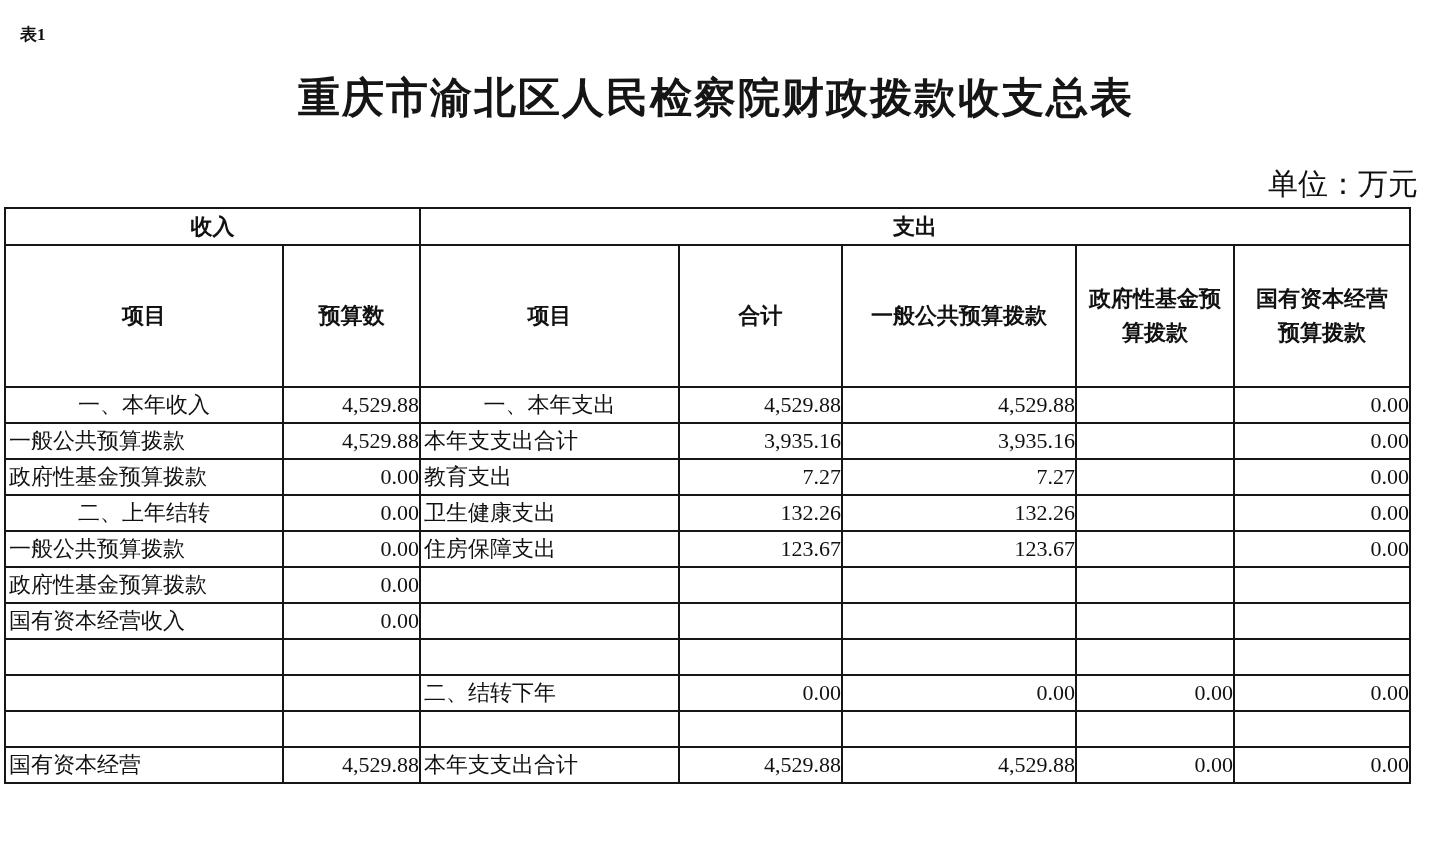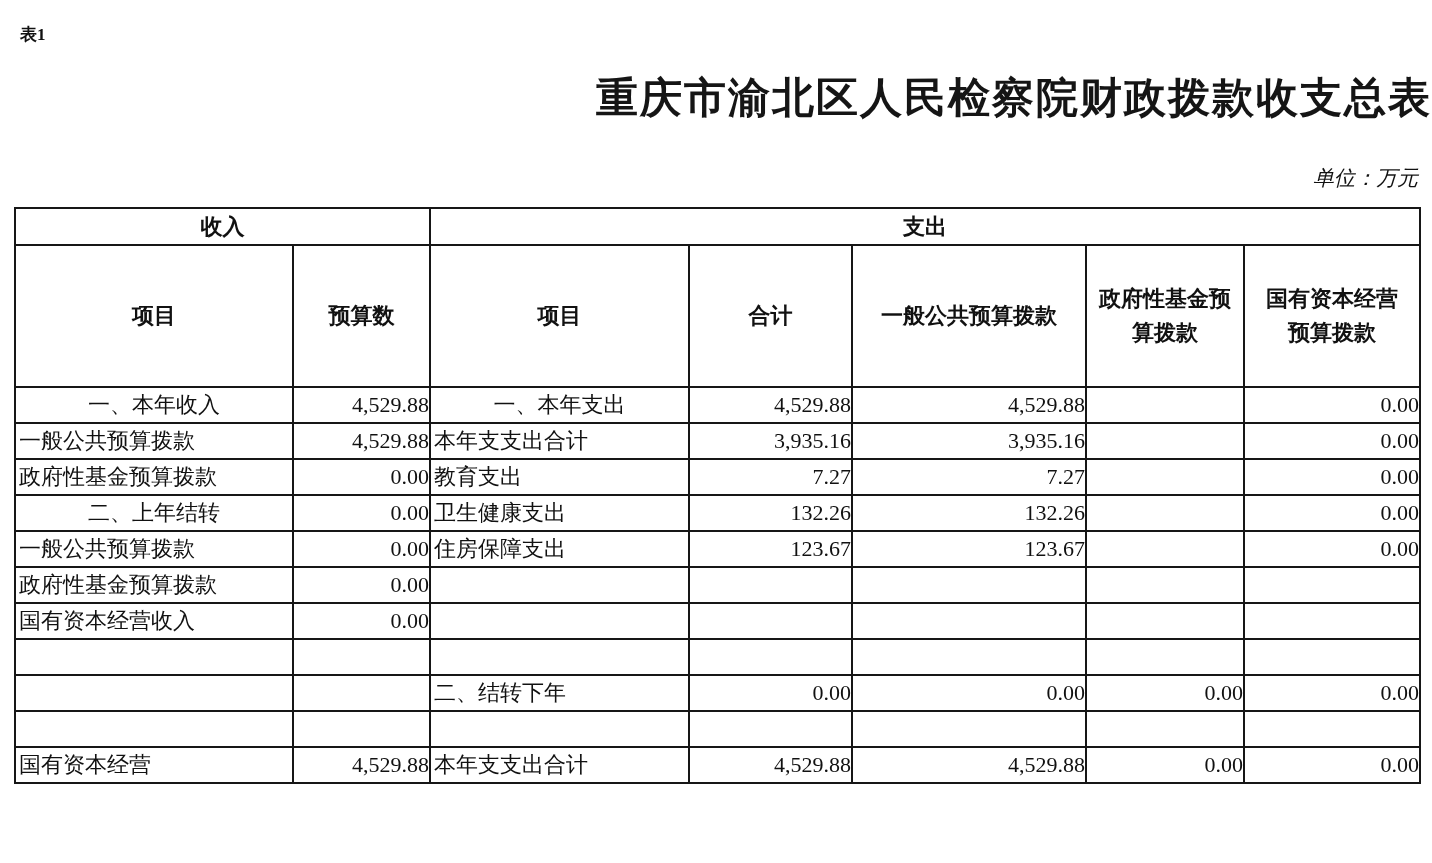--- a/index.html
+++ b/index.html
@@ -9,32 +9,31 @@
     position: relative;
     font-family: "Liberation Serif", "DejaVu Serif", serif;
     color: #111111;
   }
   .table-tag {
     position: absolute; top: 23px; left: 20px;
     font-size: 17px; font-weight: bold;
   }
   .doc-title {
     position: absolute; top: 70px; left: 0; width: 100%;
-    margin: 0; text-align: right;
+    margin: 0; text-align: center;
     font-family: "Liberation Sans", "DejaVu Sans", sans-serif;
     font-weight: bold; font-size: 42px; letter-spacing: 2px;
     color: #151515;
   }
   .unit-label {
     position: absolute; top: 164px; right: 14px;
-    font-size: 21px;
-    font-style: italic;
+    font-size: 30px;
   }
   table.budget-table {
-    position: absolute; top: 207px; left: 14px;
+    position: absolute; top: 207px; left: 4px;
     width: 1405px;
     border-collapse: collapse; table-layout: fixed;
   }
   .budget-table th, .budget-table td {
     border: 2px solid #161616;
     padding: 0; overflow: hidden;
     font-size: 22px;
   }
   .section-row th {
     height: 37px; font-weight: bold; text-align: center;

